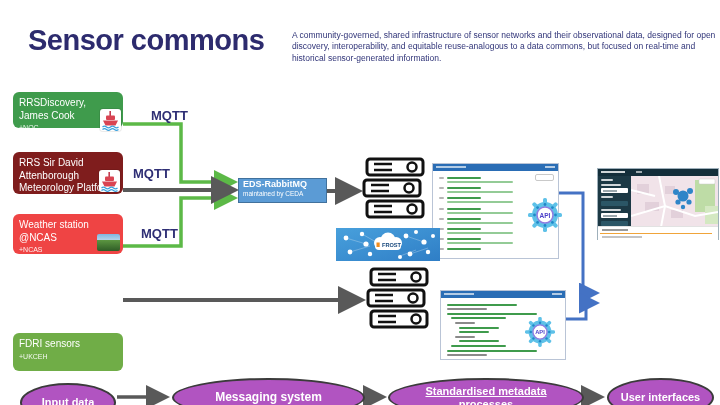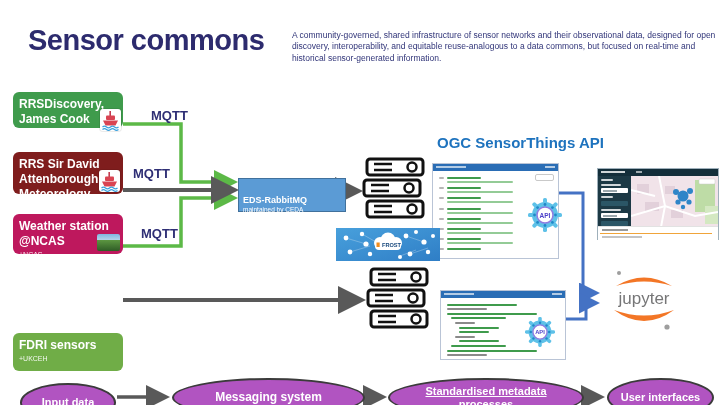--- a/index.html
+++ b/index.html
@@ -8,40 +8,40 @@
   .abs{position:absolute;}
   .overlay{position:absolute;left:0;top:0;width:720px;height:405px;pointer-events:none;z-index:1;}
   .z2{z-index:2;}
 
   
   .title{left:28px;top:8px;font-size:29px;font-weight:bold;color:#2d2b6e;letter-spacing:-.5px;}
   .desc{left:292px;top:14px;width:430px;font-size:8.5px;line-height:1.35;color:#303478;}
 
   
   .src{left:13px;width:110px;border-radius:6px;color:#fff;padding:5px 6px;box-sizing:border-box;}
-  .src-title{font-size:12px;font-weight:bold;line-height:1.25;}
+  .src-title{font-size:10px;font-weight:normal;line-height:1.25;}
   .src-org{font-size:7px;margin-top:2px;opacity:.92;}
   .s1{top:76px;height:36px;background:#3f9b4c;}
   .s2{top:136px;height:42px;background:#7f1d1d;}
-  .s3{top:198px;height:40px;background:#be185d;}
+  .s3{top:198px;height:40px;background:#ef4444;}
   .s4{top:257px;height:40px;background:#5b9bd5;}
   .s5{top:317px;height:38px;background:#70ad47;}
   .ship{position:absolute;width:21px;height:22px;background:#fff;border-radius:3px;
         box-shadow:0 0 0 1px rgba(0,0,0,.08);}
   .ship.p1{right:2px;bottom:-3px;}
   .ship.p2{right:3px;bottom:2px;}
   .photo{position:absolute;right:3px;bottom:3px;width:23px;height:17px;border-radius:2px;
          background:linear-gradient(#7fb6e0 0%,#b9d6ea 38%,#5a9440 38%,#2f5c26 100%);}
 
   .mqtt{font-size:13px;font-weight:bold;color:#2f2f75;}
   .m1{left:151px;top:92px;} .m2{left:133px;top:150px;} .m3{left:141px;top:210px;}
 
   
-  .broker{left:238px;top:162px;width:108px;height:25px;background:#5b9bd5;border:1px solid #41719c;
-          color:#fff;padding:16px 4px;box-sizing:border-box;}
+  .broker{left:238px;top:162px;width:89px;height:25px;background:#5b9bd5;border:1px solid #41719c;
+          color:#fff;padding:0 4px;box-sizing:border-box;}
   .broker-name{font-size:9px;font-weight:bold;}
   .broker-sub{font-size:6.5px;margin-top:1px;}
 
   .ogc-title{left:437px;top:118px;font-size:15px;font-weight:bold;color:#1e73be;}
 
   
   .shot{background:#fff;border:1px solid #b9c4d6;box-sizing:border-box;}
   .shot1{left:432px;top:147px;width:127px;height:96px;}
   .shot2{left:440px;top:274px;width:126px;height:70px;}
   .tbar{height:7px;background:#2a6db5;position:relative;}
@@ -176,21 +176,20 @@
 
   <div class="abs mqtt m1 z2">MQTT</div>
   <div class="abs mqtt m2 z2">MQTT</div>
   <div class="abs mqtt m3 z2">MQTT</div>
 
   <div class="abs broker z2">
     <div class="broker-name">EDS-RabbitMQ</div>
     <div class="broker-sub">maintained by CEDA</div>
   </div>
 
-  <div class="abs ogc-title z2">OGC SensorThings API</div>
 
   <div class="abs srv1 z2">
     <svg width="64" height="64" viewBox="0 0 64 64">
       <g fill="#fff" stroke="#111" stroke-width="3">
         <rect x="5" y="2" width="56" height="16" rx="3"></rect>
         <rect x="2" y="23" width="56" height="16" rx="3"></rect>
         <rect x="5" y="44" width="56" height="16" rx="3"></rect>
       </g>
       <g stroke="#111" stroke-width="2.5">
         <line x1="12" y1="7" x2="30" y2="7"></line>
@@ -443,29 +442,20 @@
           <circle cx="17" cy="27.5" r="1.4"></circle>
           <circle cx="9.6" cy="24.4" r="1.4"></circle>
         <circle cx="6.5" cy="17" r="1.4"></circle>
           <circle cx="9.6" cy="9.6" r="1.4"></circle>
       </g>
       <circle cx="17" cy="17" r="8" fill="#fff" stroke="#8f7be0" stroke-width="1.5"></circle>
       <text x="17" y="19.6" text-anchor="middle" font-size="6.5" font-weight="bold" fill="#4a3ec8" font-family="Liberation Sans, sans-serif">API</text>
     </svg>
   </div>
 
-  <div class="abs jupyter z2">
-    <svg width="76" height="68" viewBox="0 0 76 68">
-      <circle cx="13" cy="7" r="2" fill="#9e9e9e"></circle>
-      <circle cx="61" cy="61" r="2.6" fill="#9e9e9e"></circle>
-      <path d="M10 20 Q38 3 66 20 Q38 11 10 20 Z" fill="#f37626"></path>
-      <path d="M8 44 Q38 66 68 44 Q38 55 8 44 Z" fill="#f37626"></path>
-      <text x="38" y="38" text-anchor="middle" font-size="17" fill="#767677" font-family="Liberation Sans, sans-serif">jupyter</text>
-    </svg>
-  </div>
 
   <div class="abs pe e1 z2">
     <span>Input data</span>
   </div>
   <div class="abs pe e2 z2">
     <span>Messaging system</span>
   </div>
   <div class="abs pe e3 z2">
     <span>Standardised metadata processes</span>
   </div>

